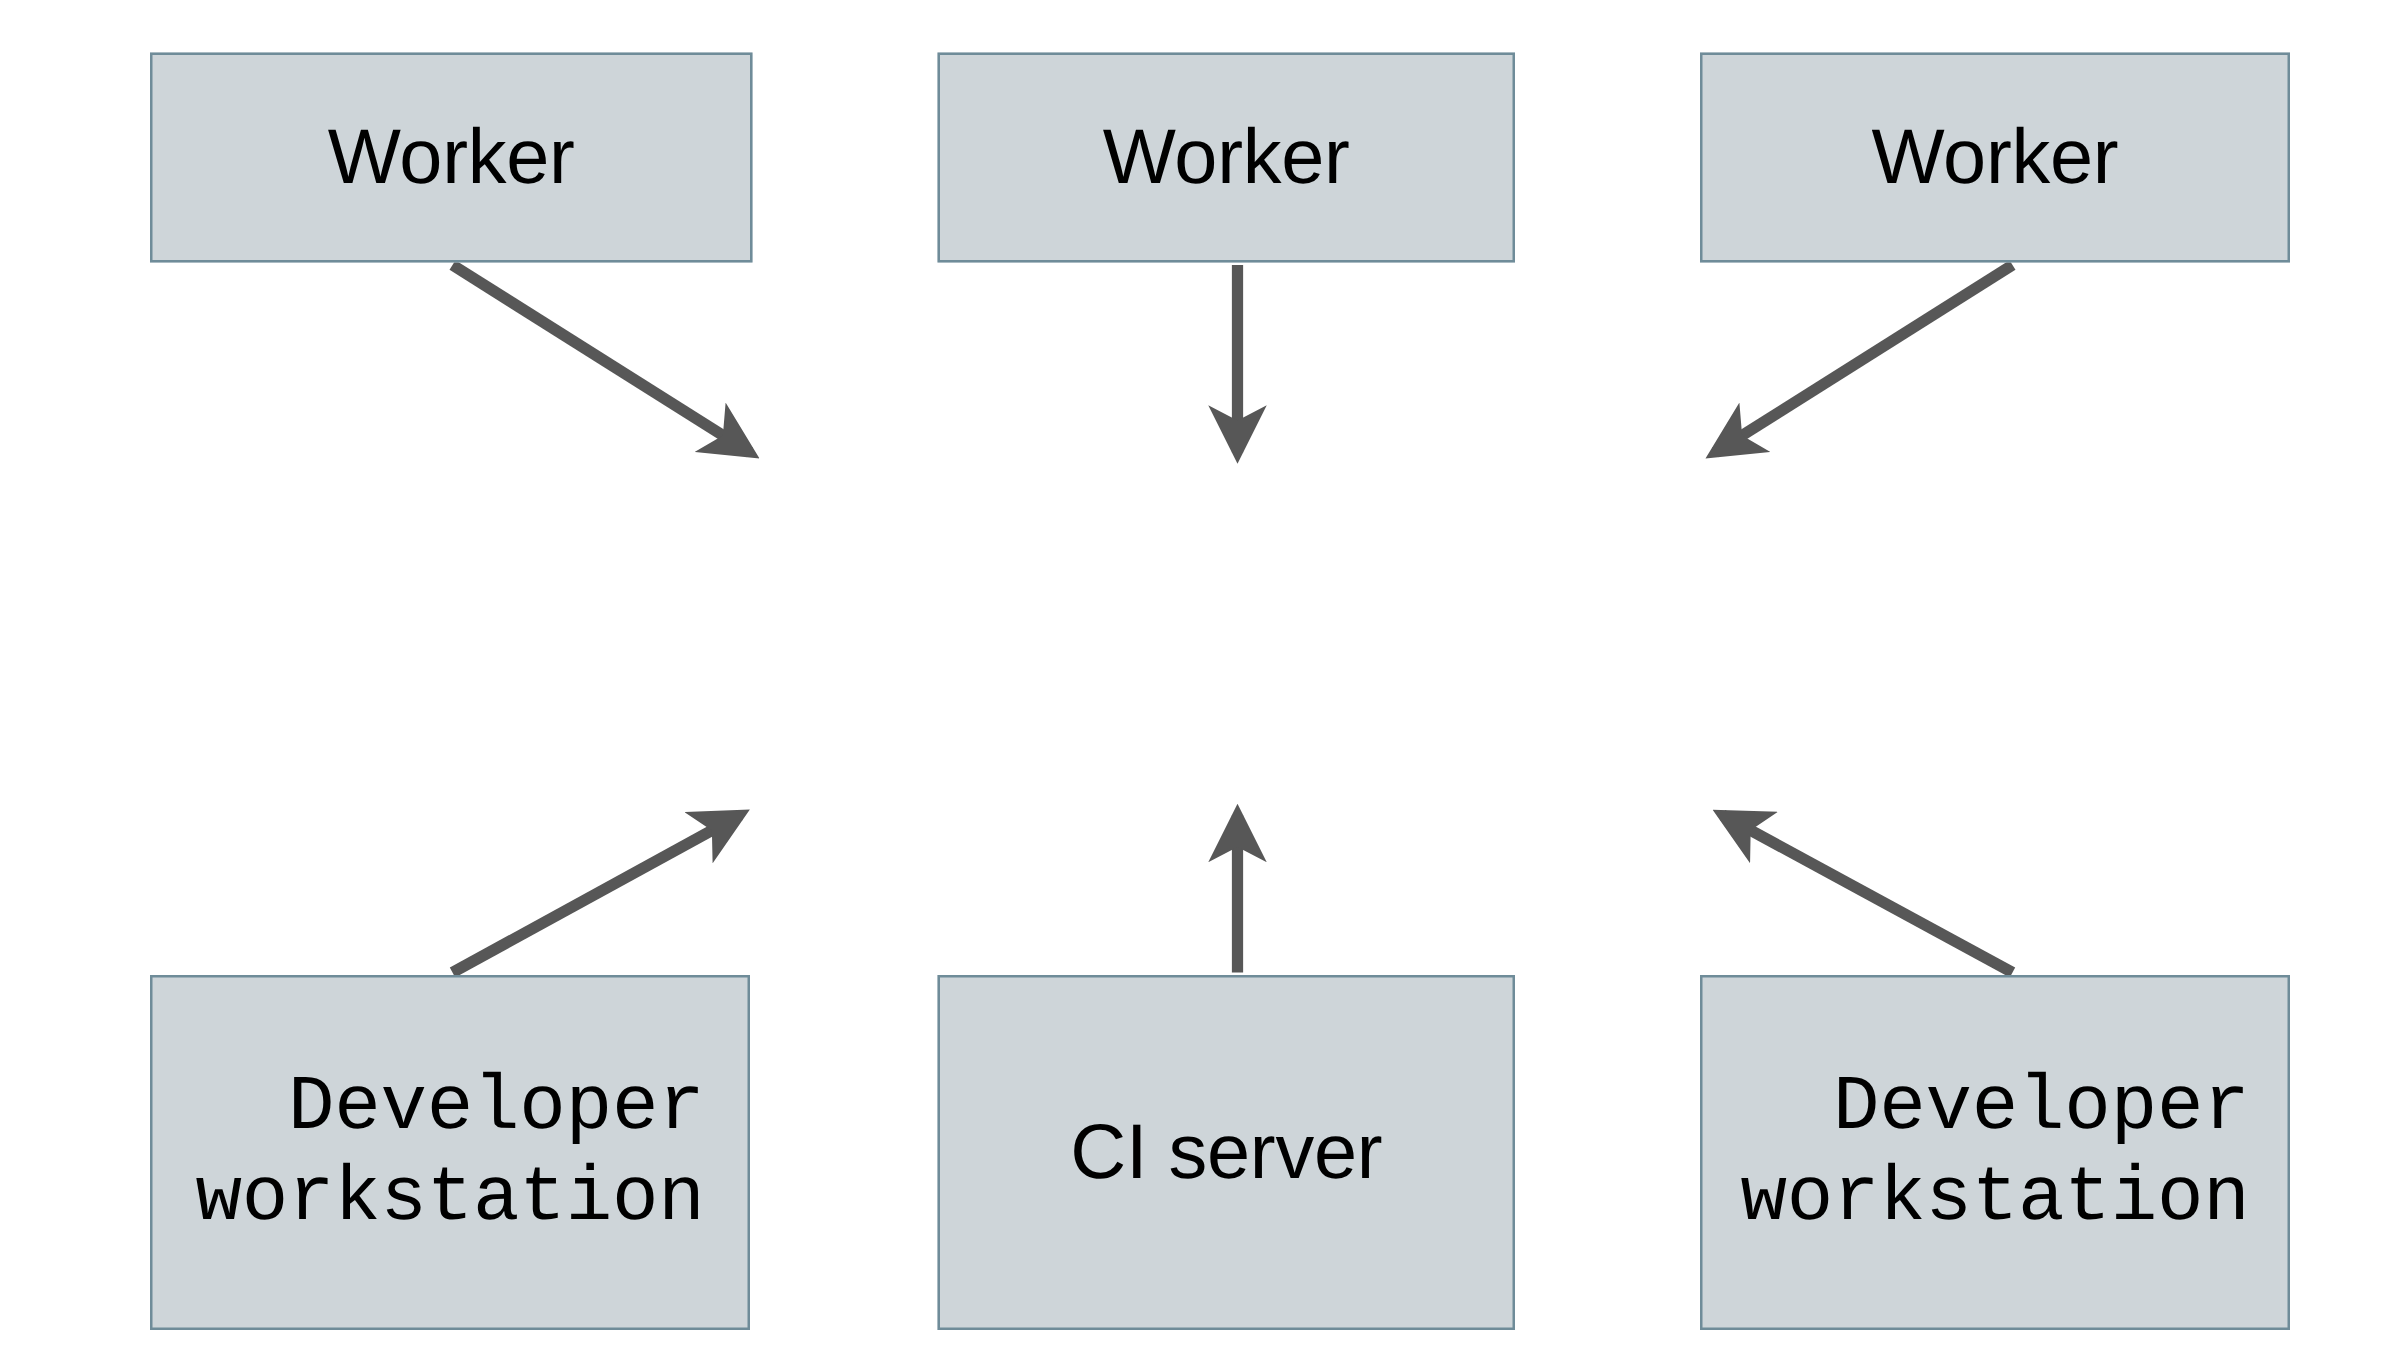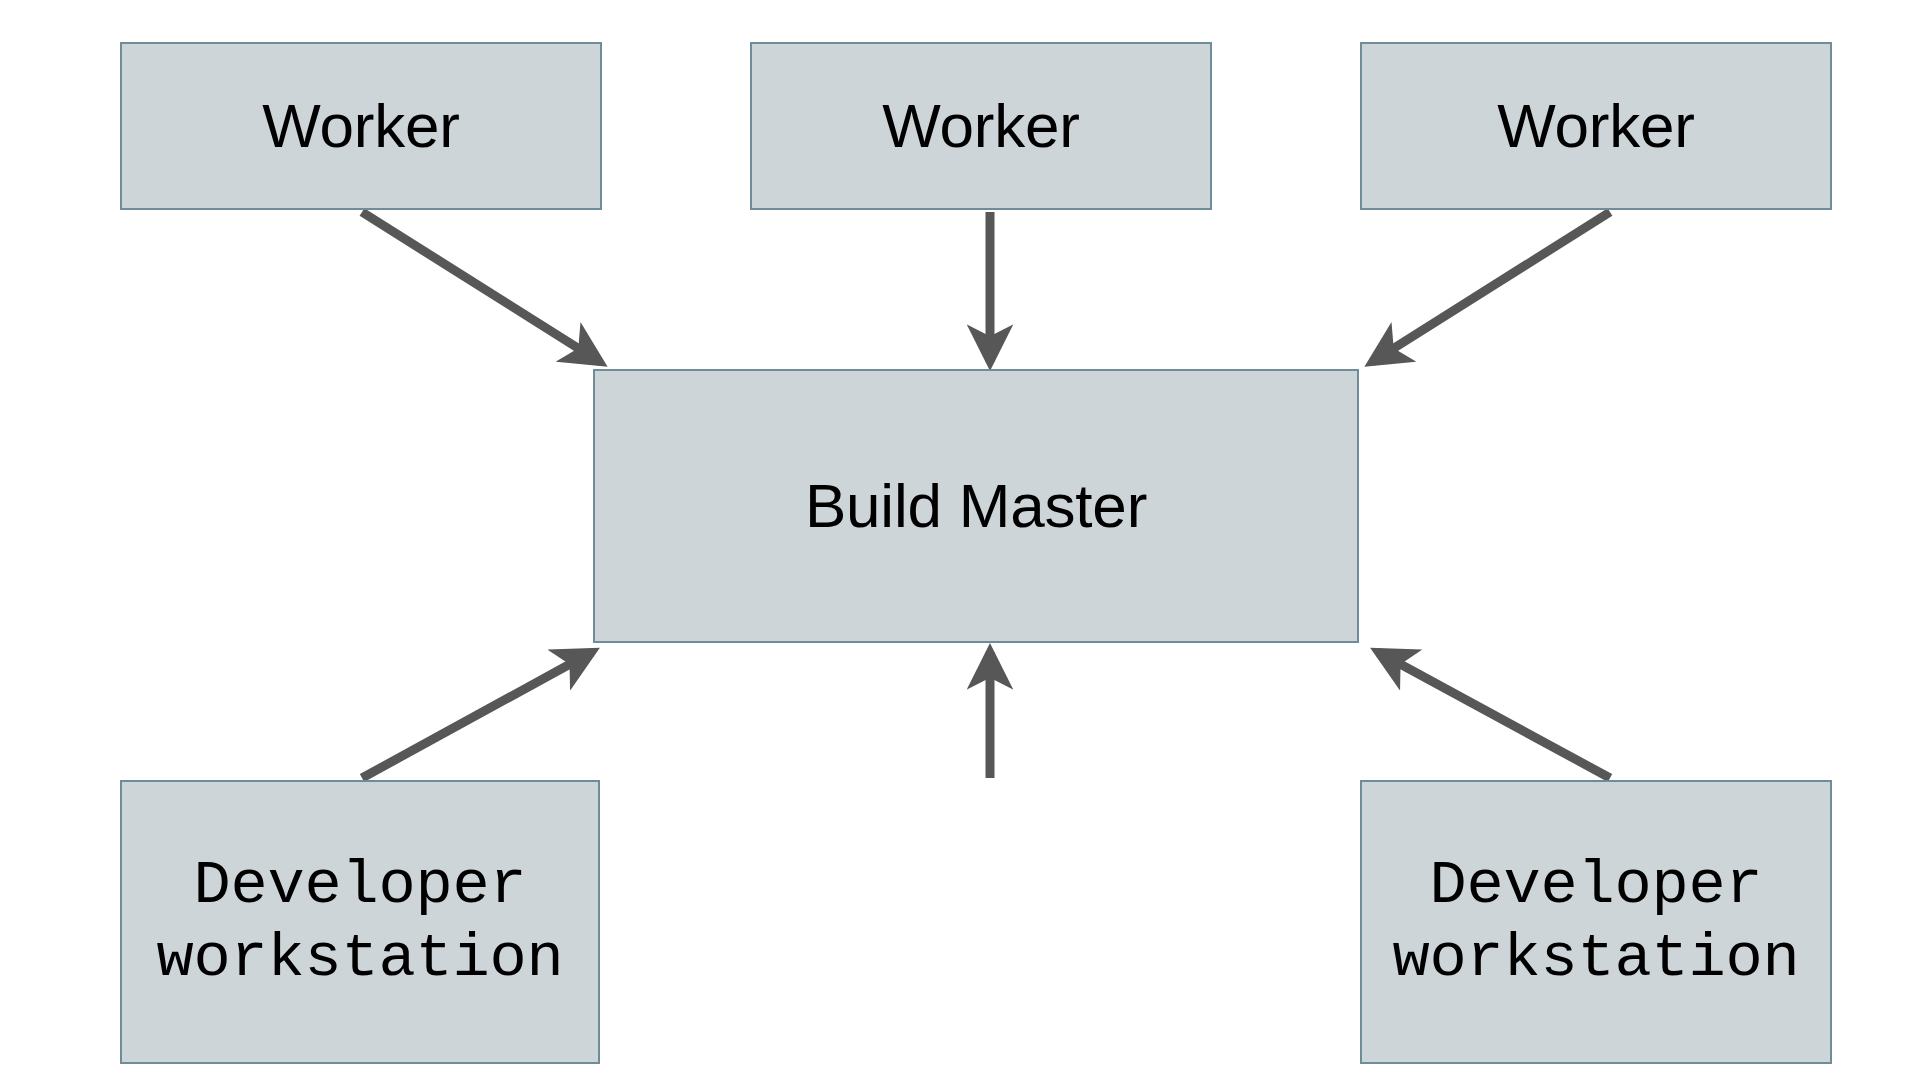--- a/index.html
+++ b/index.html
@@ -27,21 +27,21 @@
     pointer-events: none;
   }
   .node {
     position: absolute;
     box-sizing: border-box;
     background: #ced5d9;
     border: 2px solid #6f8c99;
     display: flex;
     align-items: center;
     justify-content: center;
-    text-align: center;
+    text-align: right;
     color: #000000;
     z-index: 2;
   }
   .node-label {
     display: block;
     line-height: 1.18;
     white-space: pre-line;
     letter-spacing: -0.2px;
   }
   .node-worker .node-label   { font-size: 62px; }
@@ -75,28 +75,28 @@
   </div>
 
   <div class="node node-worker" style="left:750px; top:42px; width:462px; height:168px;">
     <span class="node-label">Worker</span>
   </div>
 
   <div class="node node-worker" style="left:1360px; top:42px; width:472px; height:168px;">
     <span class="node-label">Worker</span>
   </div>
 
-  <div class="node node-master" style="left:593px; top:369px; width:766px; height:274px;">
-    <span class="node-label">Build Master</span>
-  </div>
 
   <div class="node node-devws" style="left:120px; top:780px; width:480px; height:284px;">
     <span class="node-label">Developer
 workstation</span>
   </div>
 
+  <div class="node node-ci" style="left:750px; top:780px; width:462px; height:284px;">
+    <span class="node-label">CI server</span>
+  </div>
 
   <div class="node node-devws" style="left:1360px; top:780px; width:472px; height:284px;">
     <span class="node-label">Developer
 workstation</span>
   </div>
 
 </div>
 
 </body></html>

